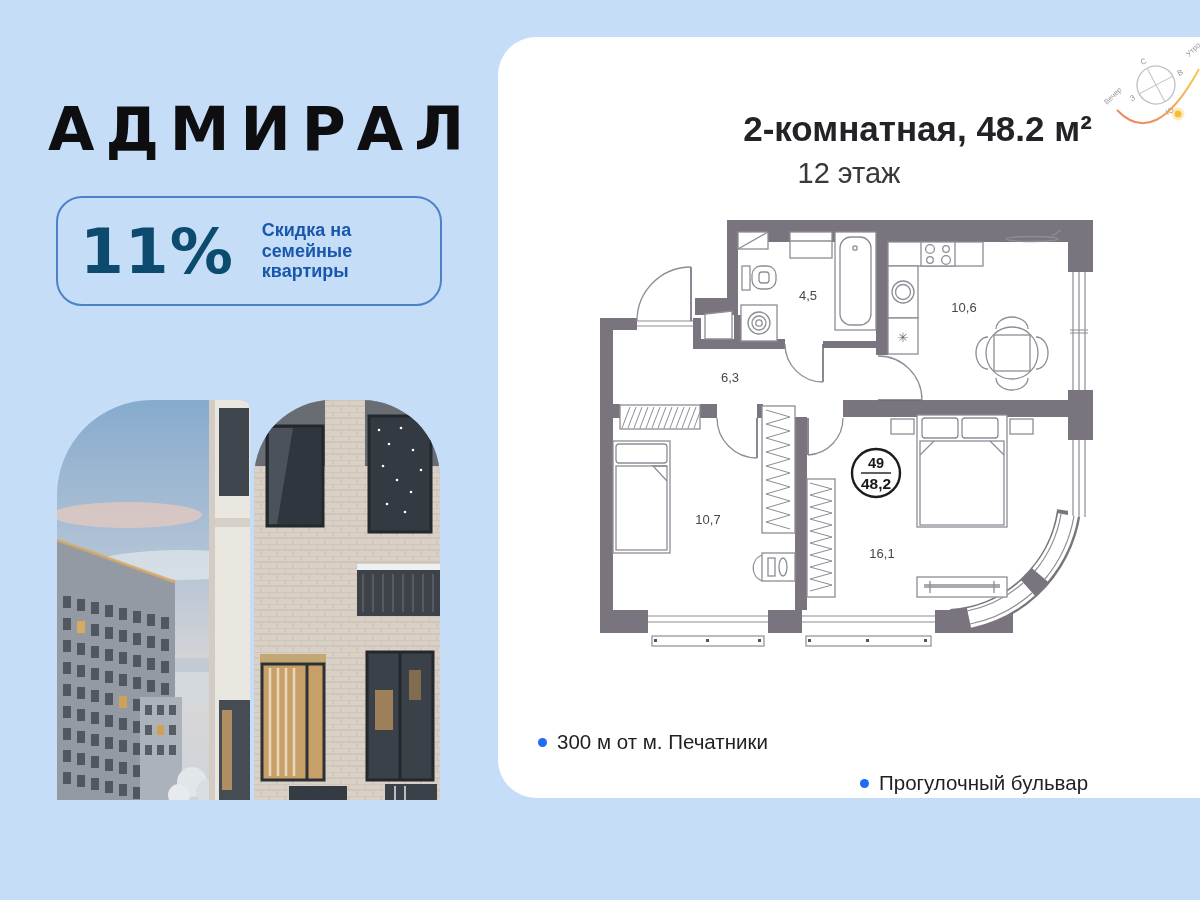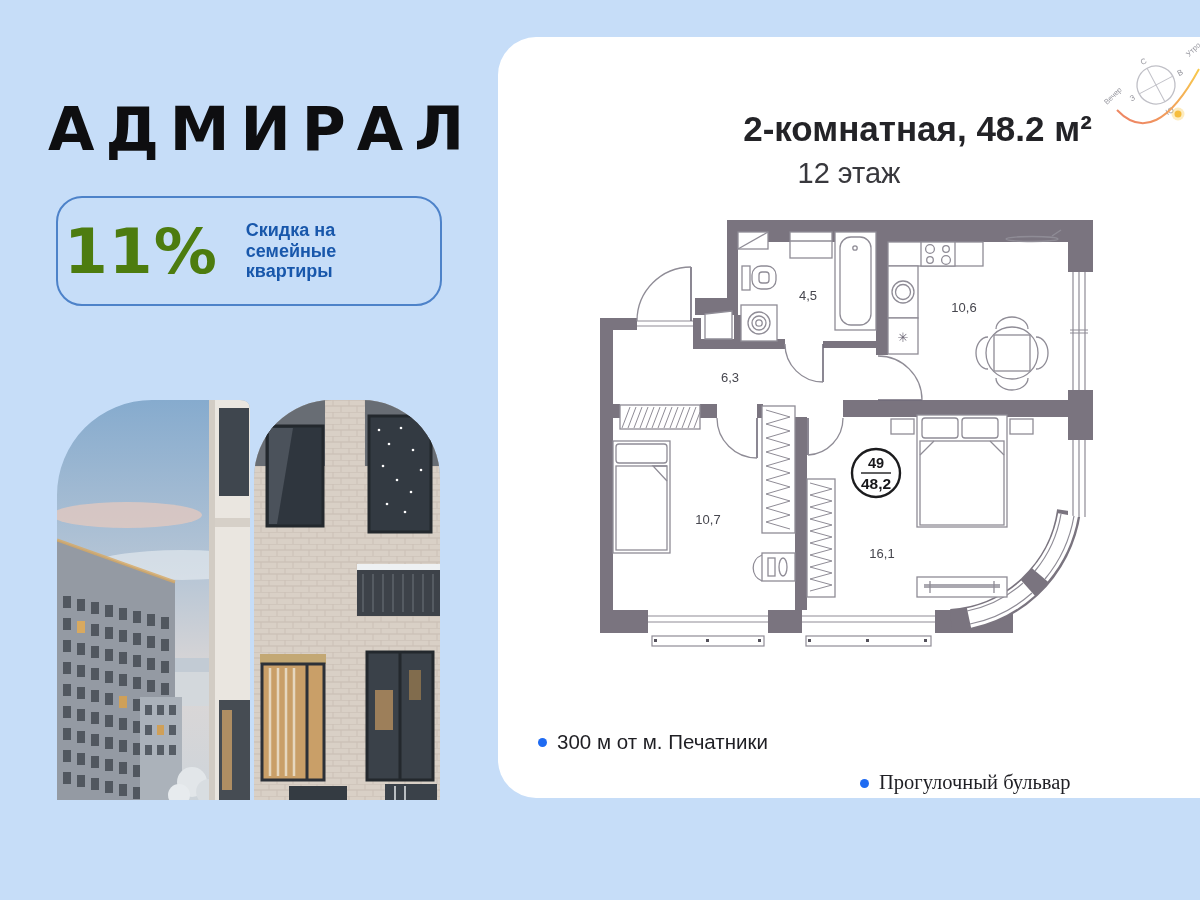--- a/index.html
+++ b/index.html
@@ -5,40 +5,40 @@
   html,body{margin:0;padding:0;}
   body{font-family:"Liberation Sans", sans-serif;}
   #stage{position:relative;width:1200px;height:900px;background:#c6ddf8;overflow:hidden;}
 
   
   .logo{position:absolute;left:48px;top:86px;width:402px;text-align:center;
         font-size:60px;font-weight:600;letter-spacing:11px;color:#0e0e10;
         font-family:"DejaVu Sans", sans-serif;margin-top:8px;}
   .disc{position:absolute;left:56px;top:196px;width:382px;height:106px;
         border:2px solid #4d82c9;border-radius:26px;display:flex;align-items:center;}
-  .disc-pct{font-size:63px;font-weight:700;color:#4d7c0f;margin-left:6px;letter-spacing:1px;
+  .disc-pct{font-size:63px;font-weight:700;color:#0c4a6e;margin-left:22px;letter-spacing:1px;
         font-family:"DejaVu Sans", sans-serif;}
   .disc-txt{font-size:18px;font-weight:600;color:#1857ab;line-height:1.16;margin-left:28px;}
   .photo{position:absolute;left:57px;top:400px;width:383px;height:400px;}
 
   
   .card{position:absolute;left:498px;top:37px;width:702px;height:761px;background:#ffffff;
         border-radius:38px 0 0 38px;}
   .card-title{position:absolute;left:0px;top:72px;width:839px;text-align:center;
         font-size:35px;font-weight:700;color:#232327;}
   .card-floor{position:absolute;left:0px;top:120px;width:702px;text-align:center;
         font-size:29px;font-weight:400;color:#38383d;}
   .compass{position:absolute;left:597px;top:-12px;width:110px;height:130px;}
   .plan{position:absolute;left:92px;top:178px;width:510px;height:435px;}
 
   .feat{position:absolute;display:flex;align-items:flex-start;margin-top:34px;}
   .feat .dot{width:9px;height:9px;border-radius:50%;background:#1f6bf2;margin-top:8px;flex:0 0 auto;}
   .feat .txt{margin-left:10px;font-size:20.5px;color:#1f1f24;}
   .f1{left:40px;top:659px;} .f2{left:40px;top:700px;}
-  .f3{left:362px;top:659px;} .f4{left:362px;top:700px;font-family:Liberation Serif, serif;}
+  .f3{left:362px;top:659px;} .f4{left:362px;top:700px;}
 </style>
 </head>
 <body>
 
 <div id="stage">
 
   <div class="logo">АДМИРАЛ</div>
 
   <div class="disc">
     <div class="disc-pct">11%</div>

